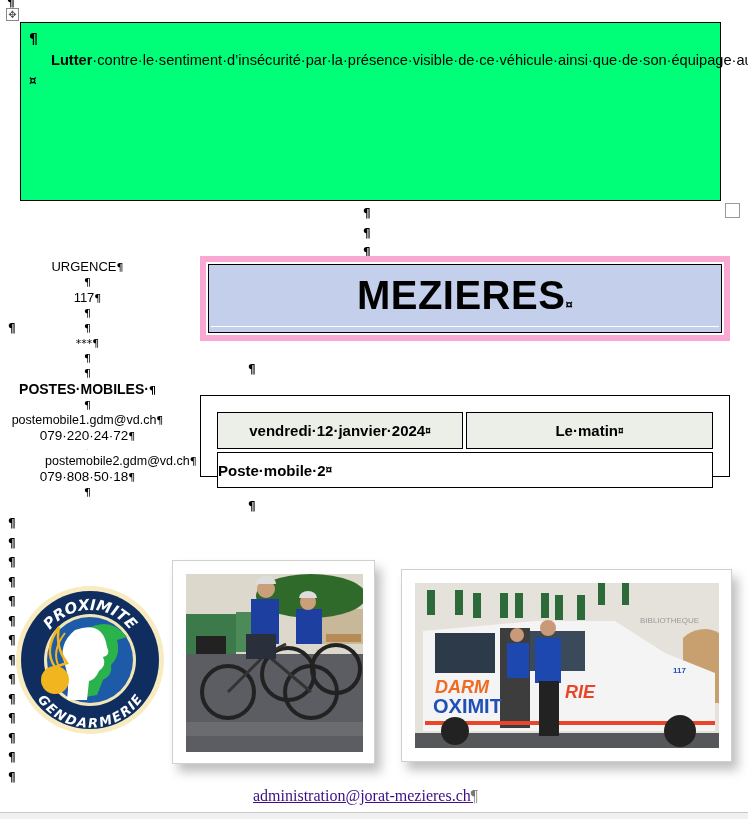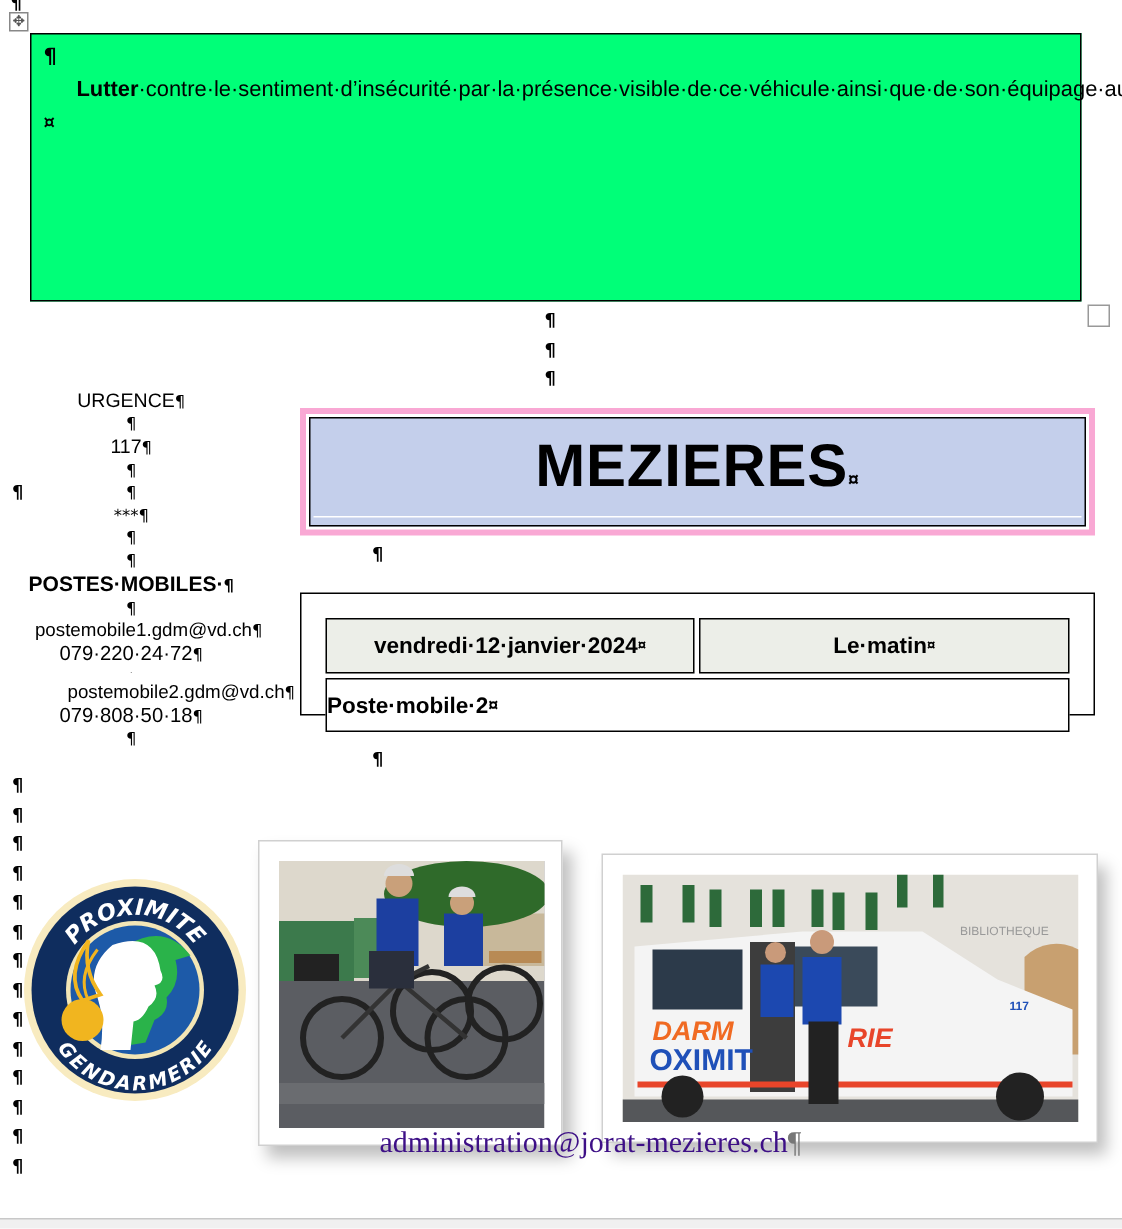--- a/index.html
+++ b/index.html
@@ -21,21 +21,21 @@
   .resize-handle { left:725px; top:203px; width:13px; height:13px; border:1px solid #999; background:#fff; }
 
   .pilcol { font-family:"DejaVu Sans", sans-serif; font-weight:bold; font-size:12px; }
 
   
   .left-col { left:0px; top:258px; width:175px; text-align:center; font-size:12.5px; line-height:15px; }
   .left-col .sm { font-size:11px; line-height:15px; font-family:"DejaVu Sans", sans-serif; }
   .left-col .bold { font-weight:bold; font-size:14px; line-height:16px; }
 
   
-  .title-table { left:200px; top:272px; width:530px; height:85px; border:4px solid #f9a8d4; box-sizing:border-box; padding:2px; }
+  .title-table { left:200px; top:256px; width:530px; height:85px; border:6px solid #f9a8d4; box-sizing:border-box; padding:2px; }
   .title-cell { width:100%; height:100%; box-sizing:border-box; border:1px solid #000; background:#c4cfeb;
      position:relative; display:flex; align-items:center; justify-content:center; }
   .title-cell .line { position:absolute; left:2px; right:2px; bottom:5px; height:1px; background:#fff; }
   .title-text { font-weight:bold; font-size:40px; letter-spacing:0.5px; margin-top:-6px; }
   .title-text .mark { font-size:13px; }
 
   
   .date-table { left:200px; top:395px; width:530px; height:82px; border:1px solid #000; box-sizing:border-box; padding:16px; }
   .date-row { display:flex; height:37px; gap:3px; }
   .date-cell { flex:1; border:1px solid #000; background:#eceee8; display:flex; align-items:center; justify-content:center;
@@ -49,21 +49,21 @@
   .pil-col div { height:19.5px; font-family:"DejaVu Sans", sans-serif; font-weight:bold; font-size:12px; }
 
   
   .logo { left:15px; top:585px; width:150px; height:150px; }
 
   
   .photo-frame { background:#fff; border:1px solid #d0d0d0; box-shadow: 6px 8px 10px rgba(0,0,0,0.25); box-sizing:border-box; }
   .photo1 { left:172px; top:560px; width:203px; height:204px; }
   .photo2 { left:401px; top:569px; width:331px; height:193px; }
 
-  .footer-link { left:253px; top:751px; font-family:"Liberation Serif", serif; font-size:20px; color:#3d0f86; }
+  .footer-link { left:253px; top:787px; font-family:"Liberation Serif", serif; font-size:16px; color:#3d0f86; text-decoration:underline; }
   .footer-pil { color:#777; text-decoration:none; font-family:"Liberation Serif", serif; }
   .bottom-bar { left:0; top:812px; width:748px; height:7px; background:#f0f0f0; border-top:1px solid #c8c8c8; }
 </style>
 </head>
 <body>
 
 <div class="abs pil top-pil">¶</div>
 <div class="abs move-handle">✥</div>
 
 <div class="abs green-box">
@@ -81,21 +81,21 @@
   <div style="font-size:13px;line-height:17px;"><span>URGENCE</span><span class="sm">¶</span></div>
   <div class="sm">¶</div>
   <div style="font-size:13px;line-height:16px;"><span>117</span><span class="sm">¶</span></div>
   <div class="sm">¶</div>
   <div class="sm">¶</div>
   <div class="sm"><span>***</span><span>¶</span></div>
   <div class="sm">¶</div>
   <div class="sm">¶</div>
   <div class="bold"><span>POSTES·MOBILES·</span><span class="sm">¶</span></div>
   <div class="sm">¶</div>
-  <div style="font-size:12.5px;line-height:15px;text-align:right;"><span>postemobile1.gdm@vd.ch</span><span class="sm">¶</span></div>
+  <div style="font-size:12.5px;line-height:15px;"><span>postemobile1.gdm@vd.ch</span><span class="sm">¶</span></div>
   <div style="font-size:13.5px;line-height:15px;"><span>079·220·24·72</span><span class="sm">¶</span></div>
   <div style="height:10px;font-size:6px;line-height:10px;color:#777;">·</div>
   <div style="font-size:12.5px;line-height:15px;padding-left:45px;"><span>postemobile2.gdm@vd.ch</span><span class="sm">¶</span></div>
   <div style="font-size:13.5px;line-height:15px;"><span>079·808·50·18</span><span class="sm">¶</span></div>
   <div class="sm">¶</div>
 </div>
 <div class="abs pilcol" style="left:8px;top:321px;">¶</div>
 
 <div class="abs title-table">
   <div class="title-cell">

